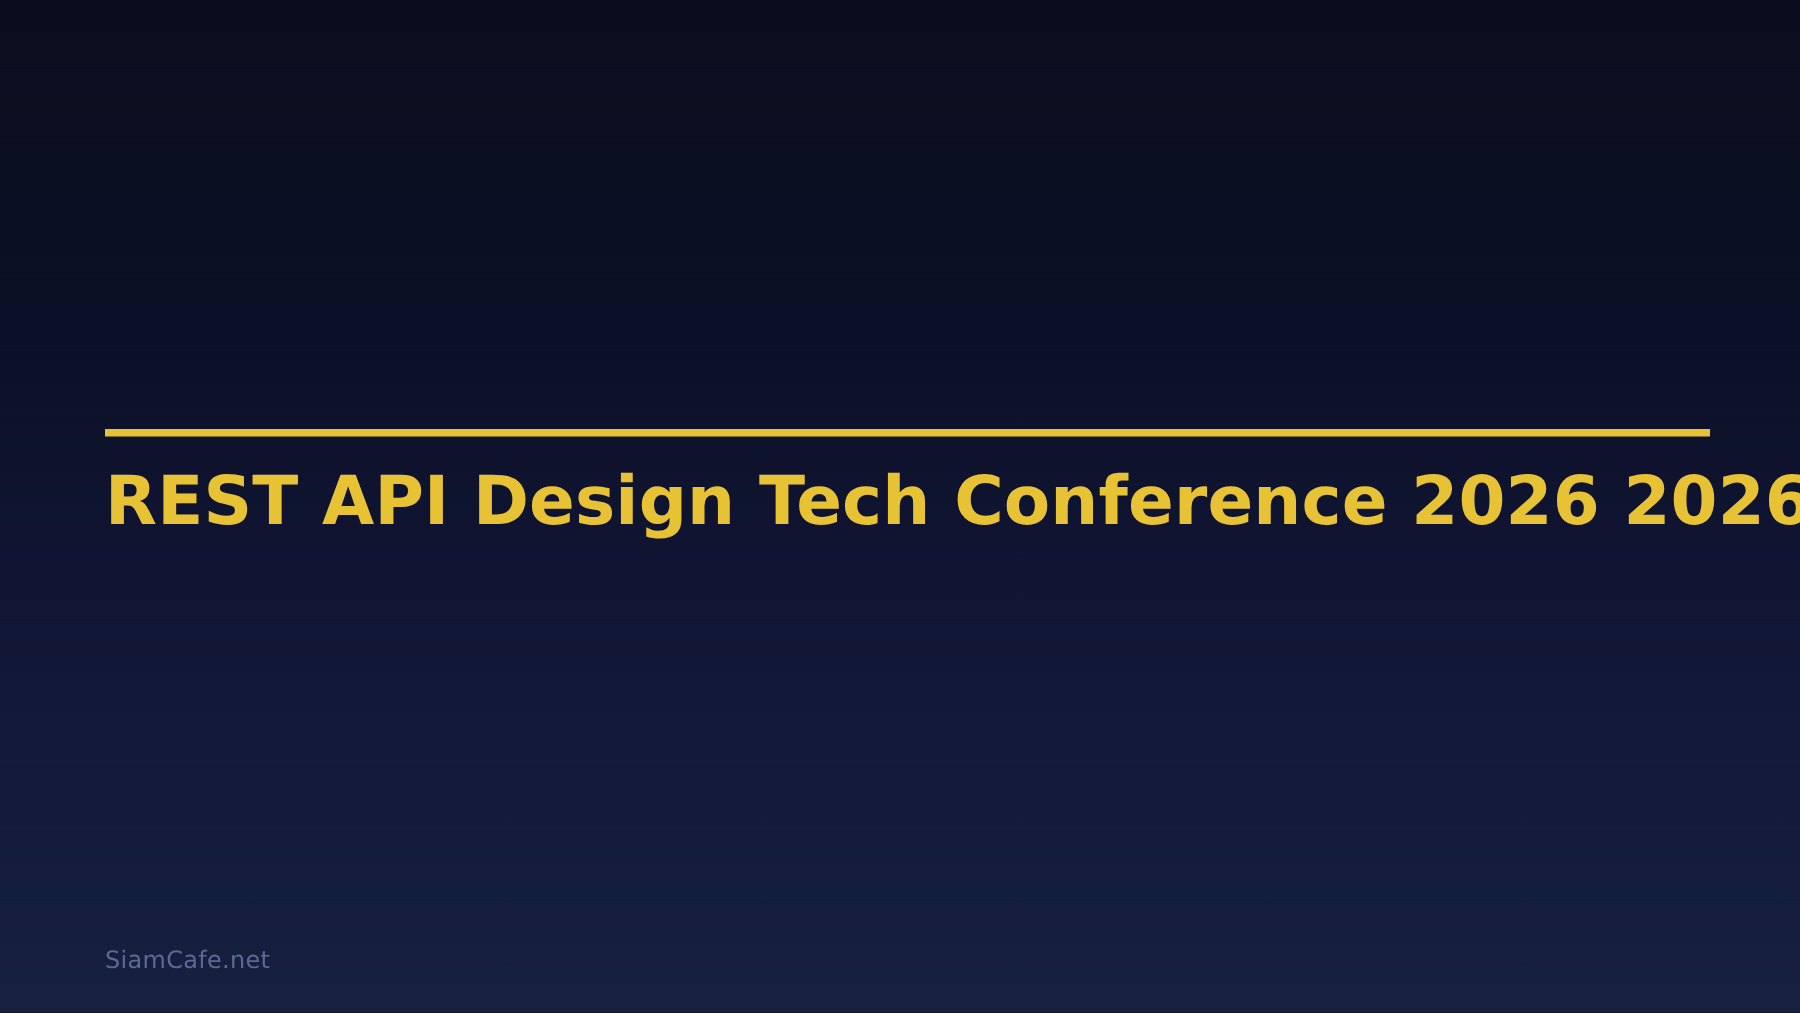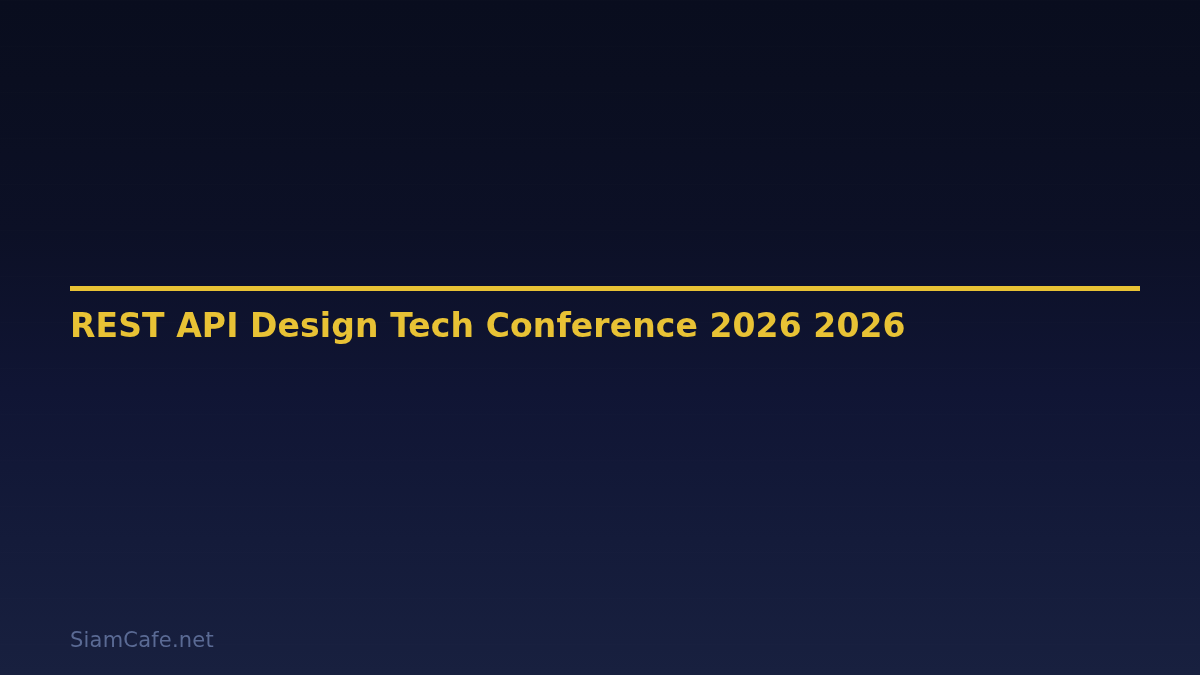--- a/index.html
+++ b/index.html
@@ -48,33 +48,33 @@
   .accent-rule {
     width: 1070px;
     height: 5px;
     background: #e8c235;
     border-radius: 0;
   }
 
   .slide-title {
     margin: 0;
     padding-top: 16px;
-    font-size: 33px;
+    font-size: 45px;
     font-weight: 700;
     line-height: 1.18;
     letter-spacing: 0.1px;
     color: #e8c235;
     white-space: nowrap;
   }
 
   .footer {
     position: absolute;
     left: 70px;
     top: 630px;
-    font-size: 21px;
+    font-size: 16px;
     font-weight: 400;
     line-height: 20px;
     color: #5a6a94;
     letter-spacing: 0.2px;
   }
 </style>
 </head>
 <body>
 
 <div class="slide">

